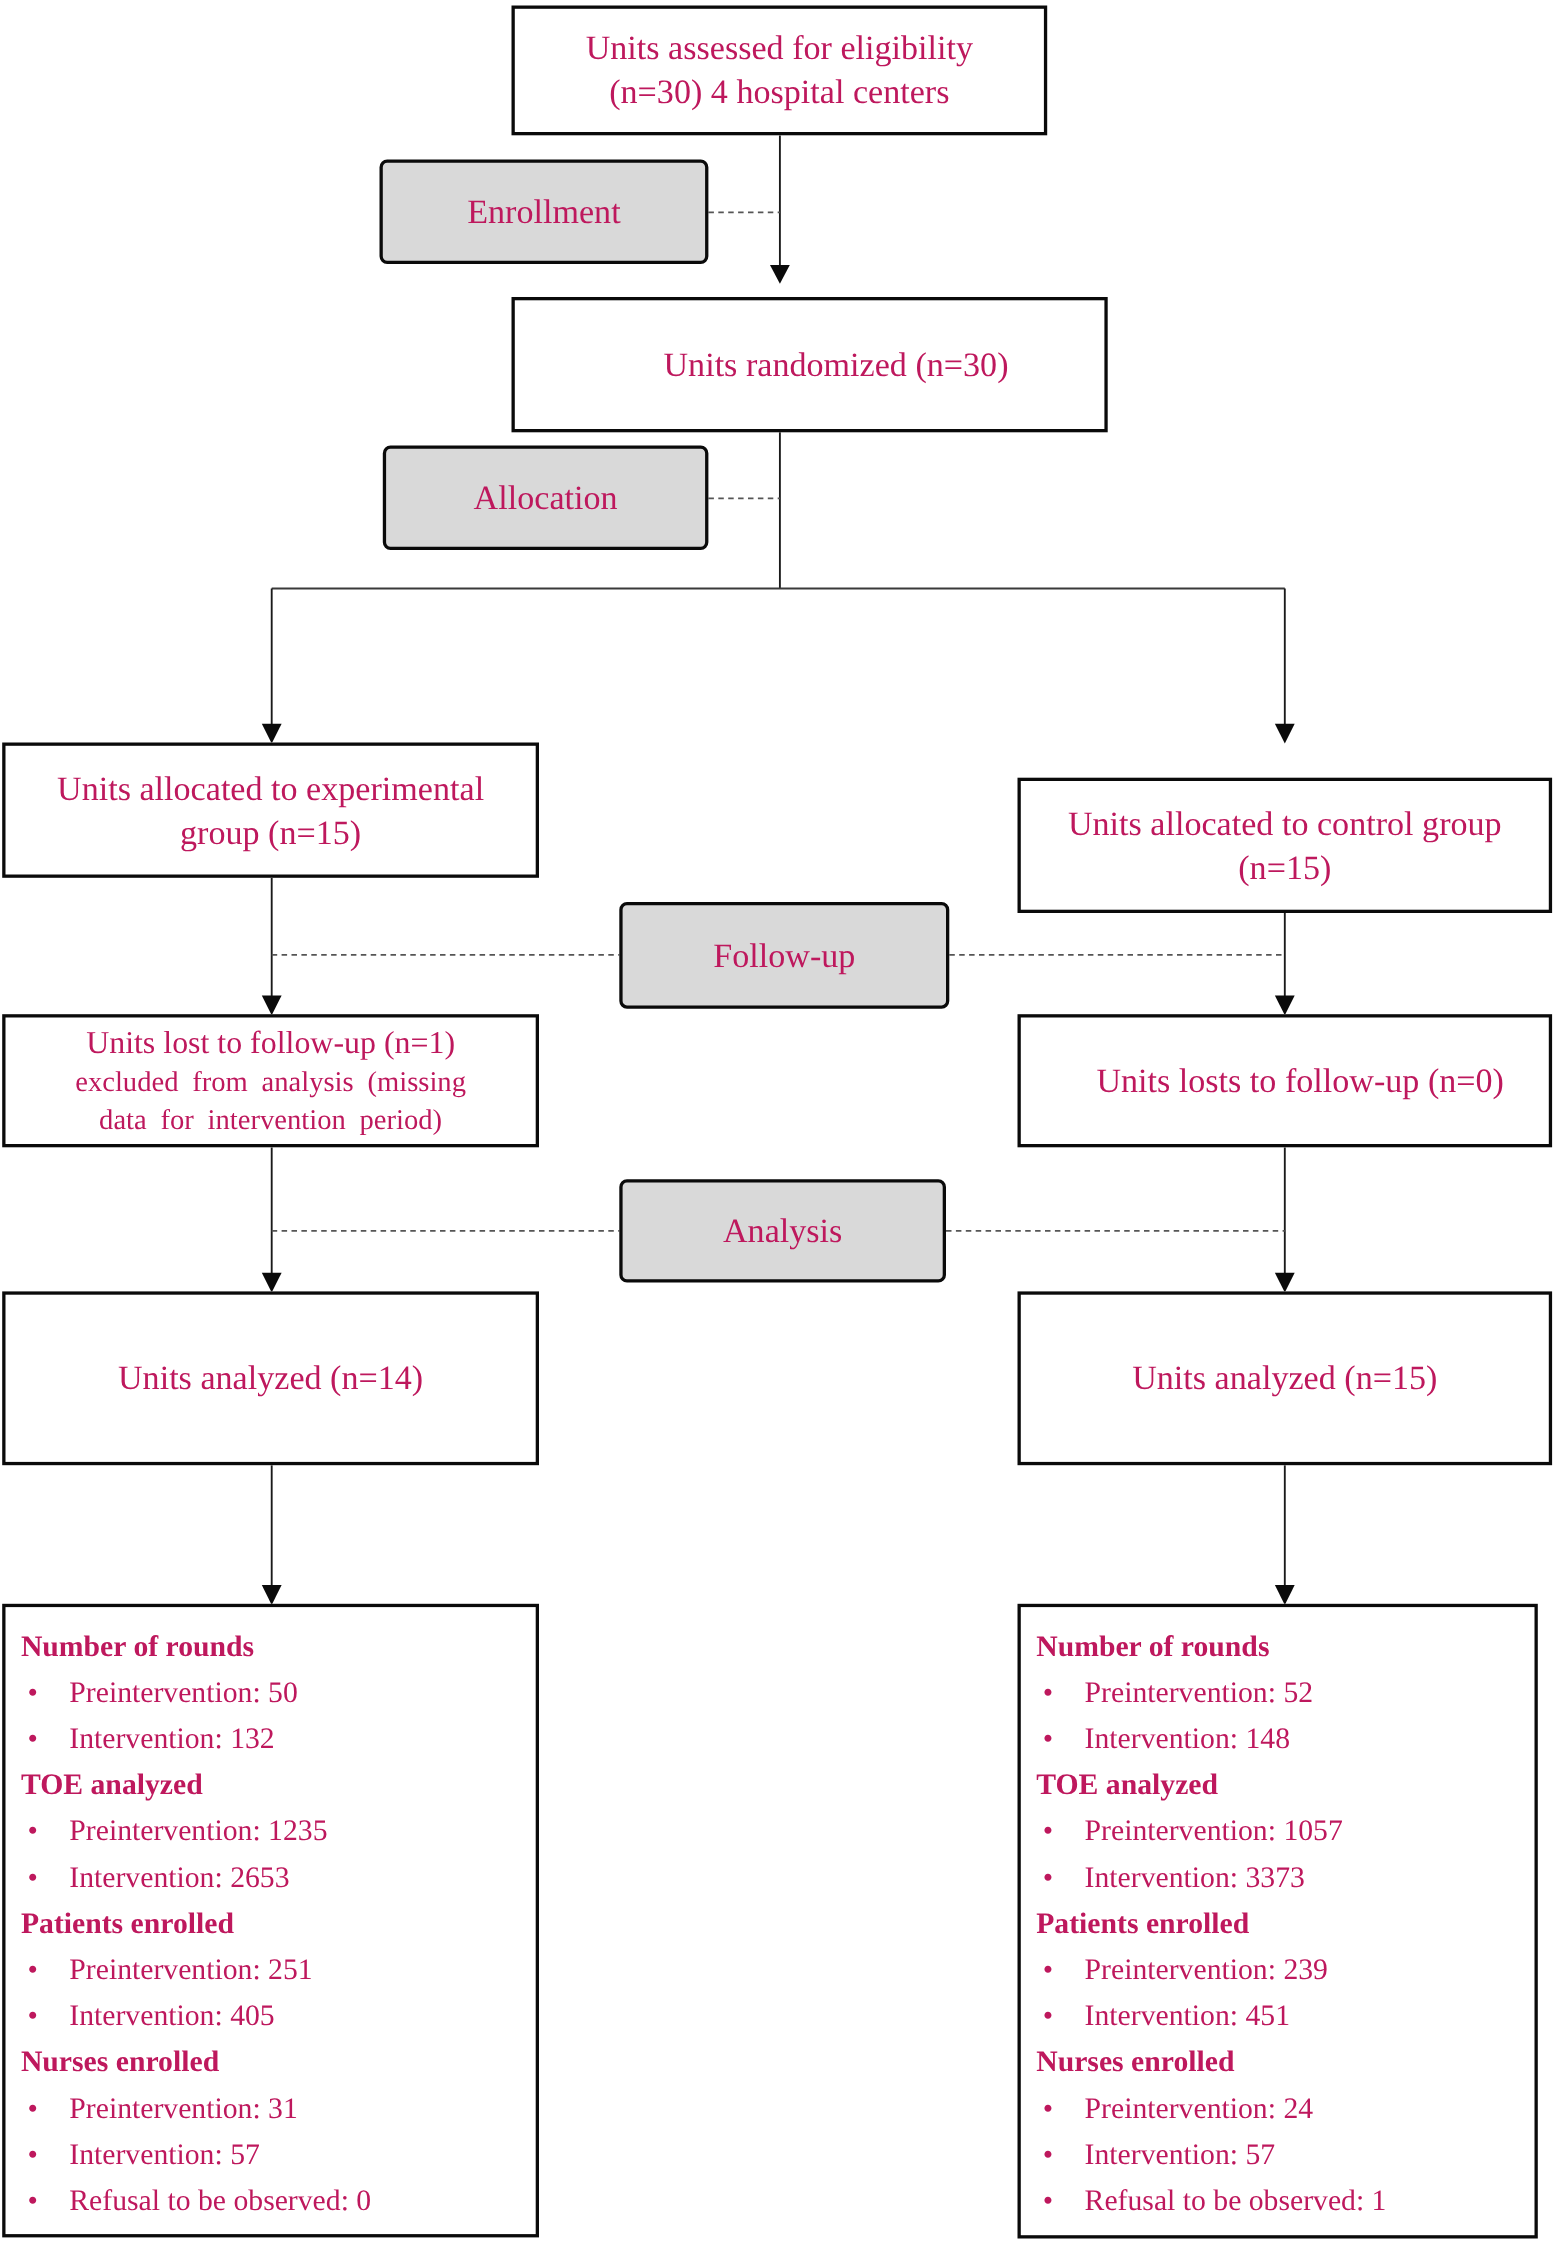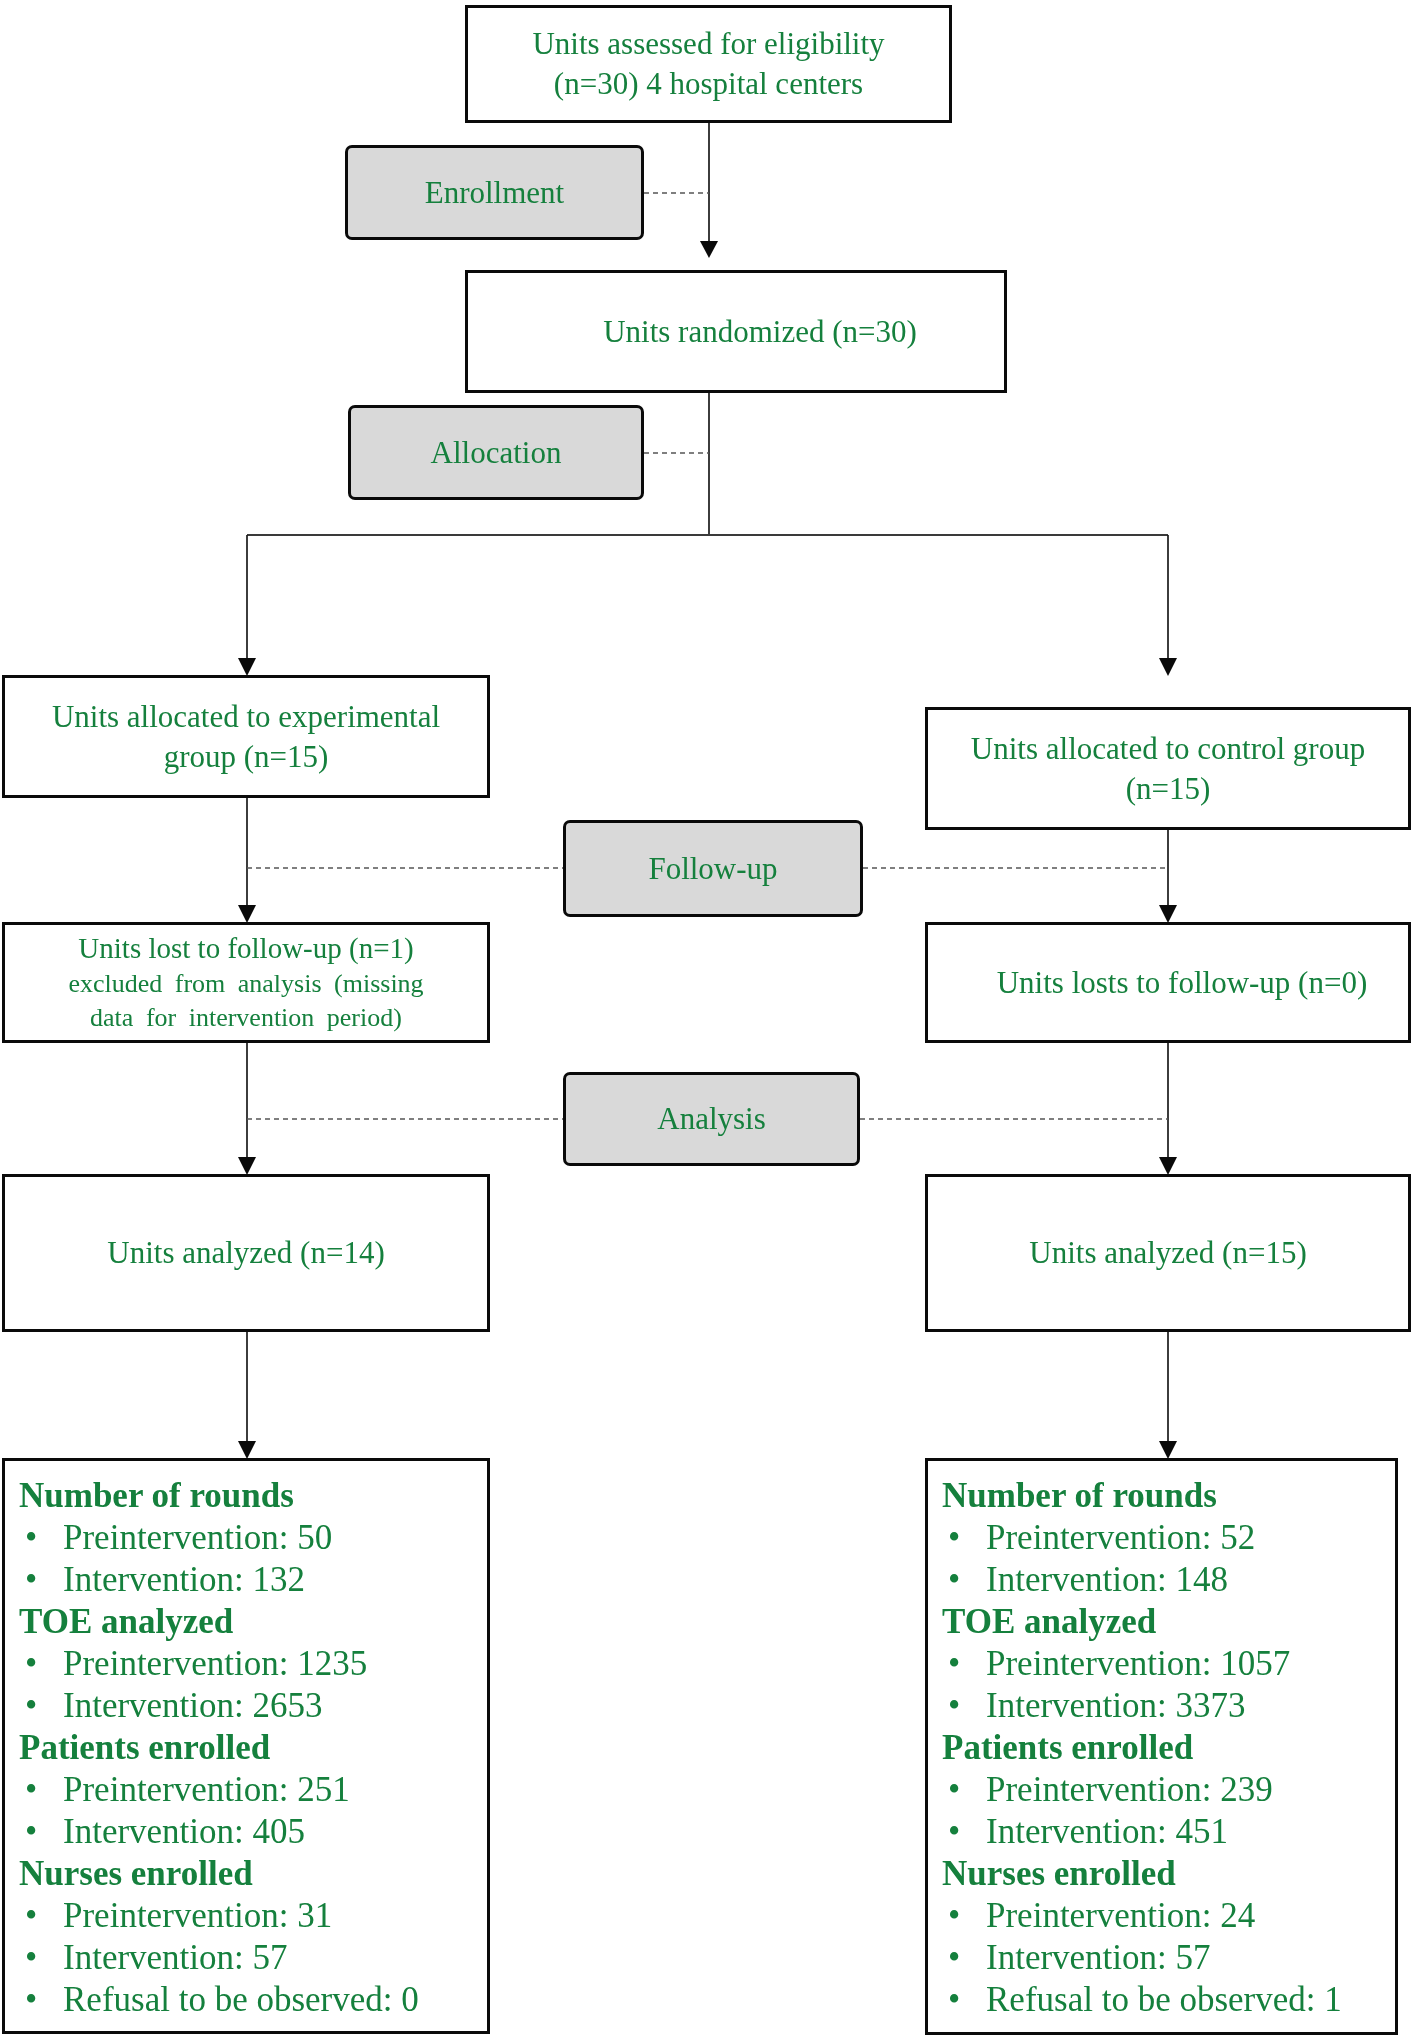--- a/index.html
+++ b/index.html
@@ -2,21 +2,21 @@
 <html><head>
 <meta charset="utf-8">
 <style>
   html, body { margin: 0; padding: 0; background: #ffffff; }
   #canvas {
     position: relative;
     width: 1418px;
     height: 2042px;
     background: #ffffff;
     font-family: "Liberation Serif", "DejaVu Serif", serif;
-    color: #15803d;
+    color: #be185d;
     overflow: hidden;
   }
   #connector-layer {
     position: absolute;
     left: 0; top: 0;
     width: 1418px; height: 2042px;
     z-index: 0;
   }
   .box {
     position: absolute;
@@ -50,21 +50,21 @@
     display: block;
     font-size: 26px;
     word-spacing: 6px;
     line-height: 1.3;
   }
   .detail-box {
     position: absolute;
     background: #ffffff;
     border: 3px solid #0a0a0a;
     padding: 14px 8px 0 14px;
-    font-size: 35px;
+    font-size: 27px;
     z-index: 1;
     box-sizing: border-box;
     text-align: left;
   }
   .detail-header {
     font-weight: bold;
     height: 42px;
     line-height: 42px;
     white-space: nowrap;
   }

